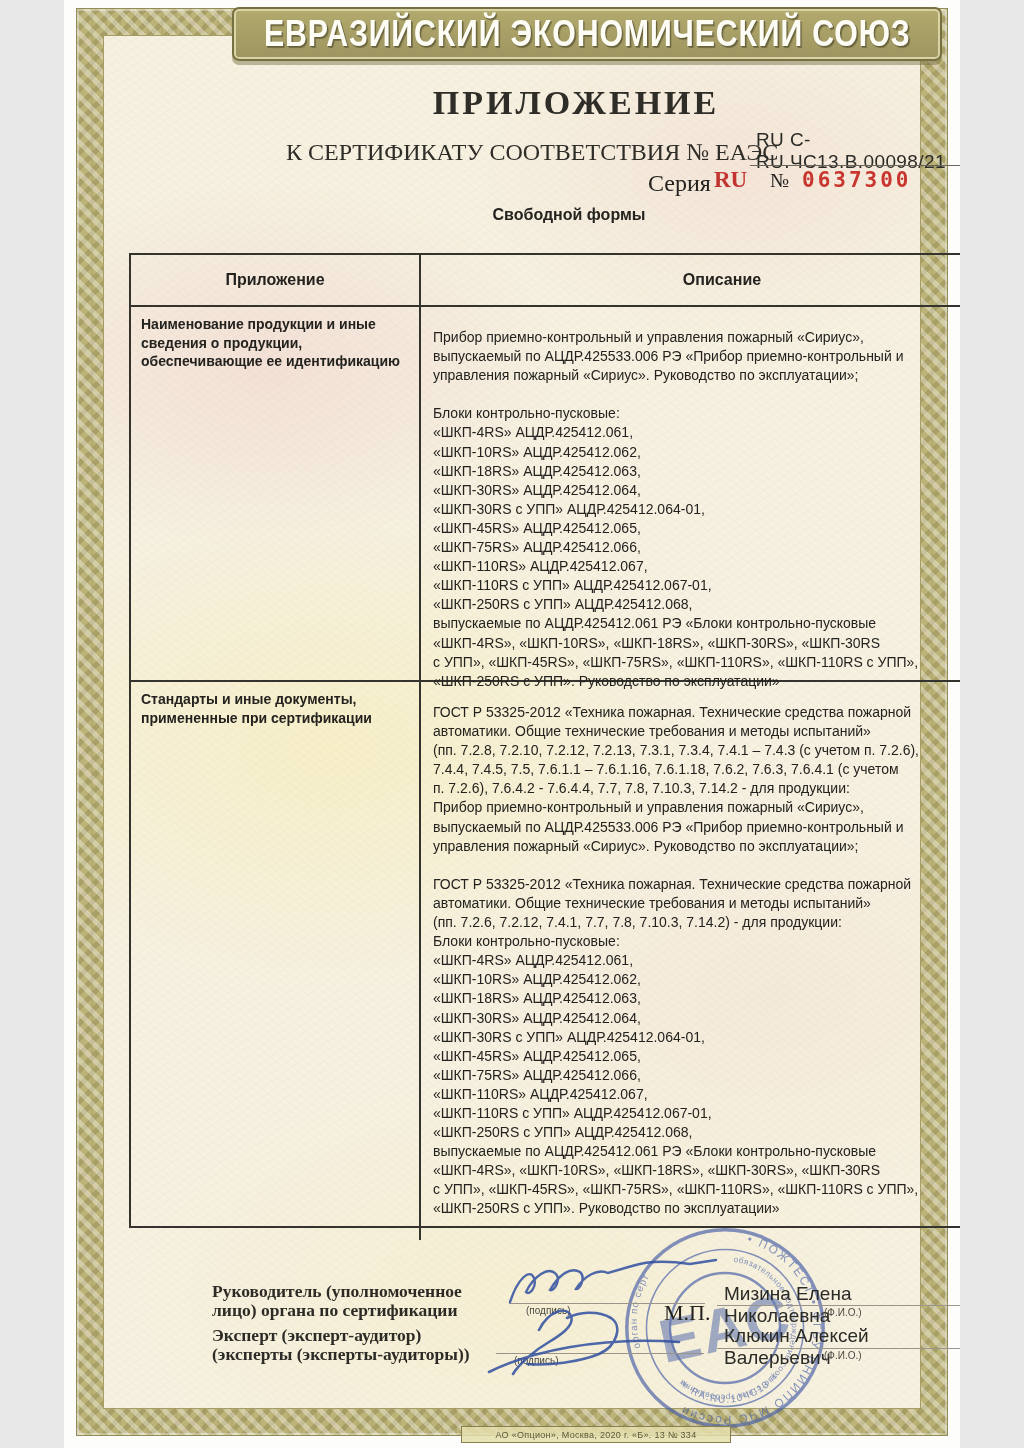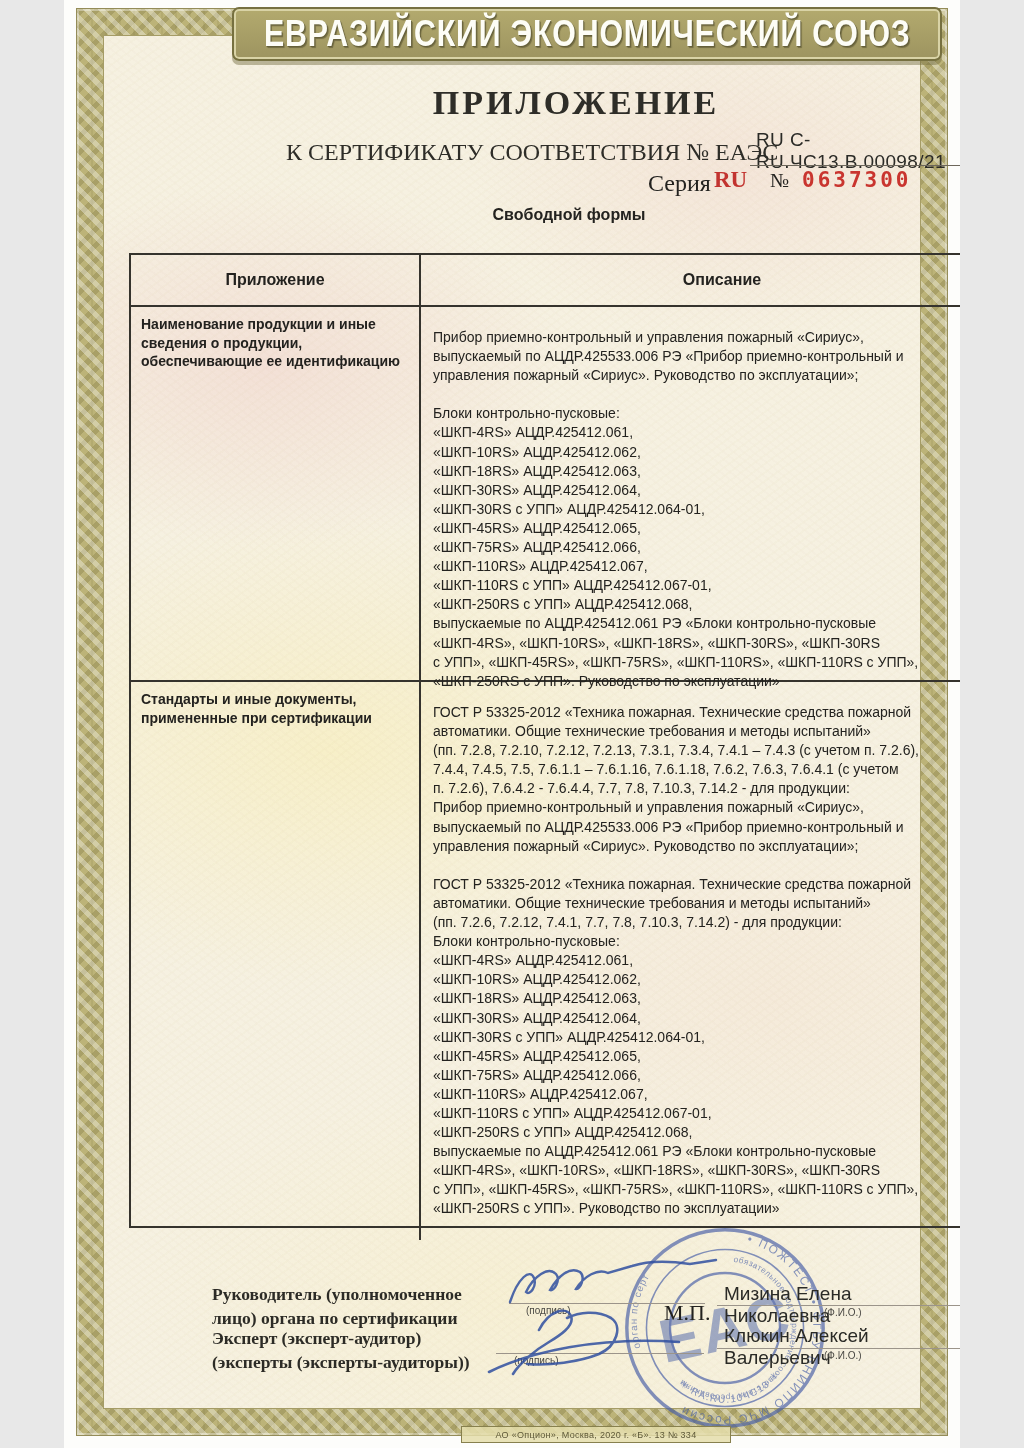--- a/index.html
+++ b/index.html
@@ -51,21 +51,21 @@
   .cell{border-color:#35332d;}
   .hcell{display:flex;align-items:center;justify-content:center;font-weight:bold;font-size:16px;}
   .c-left{border-right:2px solid #35332d;}
   .r-head{border-bottom:2.5px solid #35332d;}
   .r-mid{border-bottom:2px solid #35332d;}
   .dcell{padding:8px 10px;white-space:pre-line;}
   .label-cell{font-weight:bold;font-size:14px;line-height:18.5px;}
   .desc-cell{font-size:14px;line-height:19.1px;padding:21px 12px;}
   
   .role{position:absolute;left:148px;width:330px;font-family:"Liberation Serif",serif;font-weight:bold;
-        font-size:17.5px;line-height:24px;color:#2c2b26;white-space:pre-line;z-index:6;}
+        font-size:17.5px;line-height:19px;color:#2c2b26;white-space:pre-line;z-index:6;}
   .sig-line{position:absolute;border-top:1px solid #9b948a;z-index:5;}
   .tiny-label{position:absolute;font-size:10px;color:#4a4944;z-index:6;}
   .name{position:absolute;left:660px;font-size:19px;color:#2a2a26;z-index:6;}
   .mp{position:absolute;left:600px;top:1300px;font-family:"Liberation Serif",serif;font-size:22px;z-index:6;}
   .ink{position:absolute;z-index:7;}
   .stamp{position:absolute;left:552px;top:1220px;z-index:4;opacity:.85;}
   
   .print-box{position:absolute;left:397px;top:1383px;width:268px;height:15px;z-index:6;
              border:1px solid #87804e;background:rgba(228,221,170,.85);
              display:flex;align-items:center;justify-content:center;

